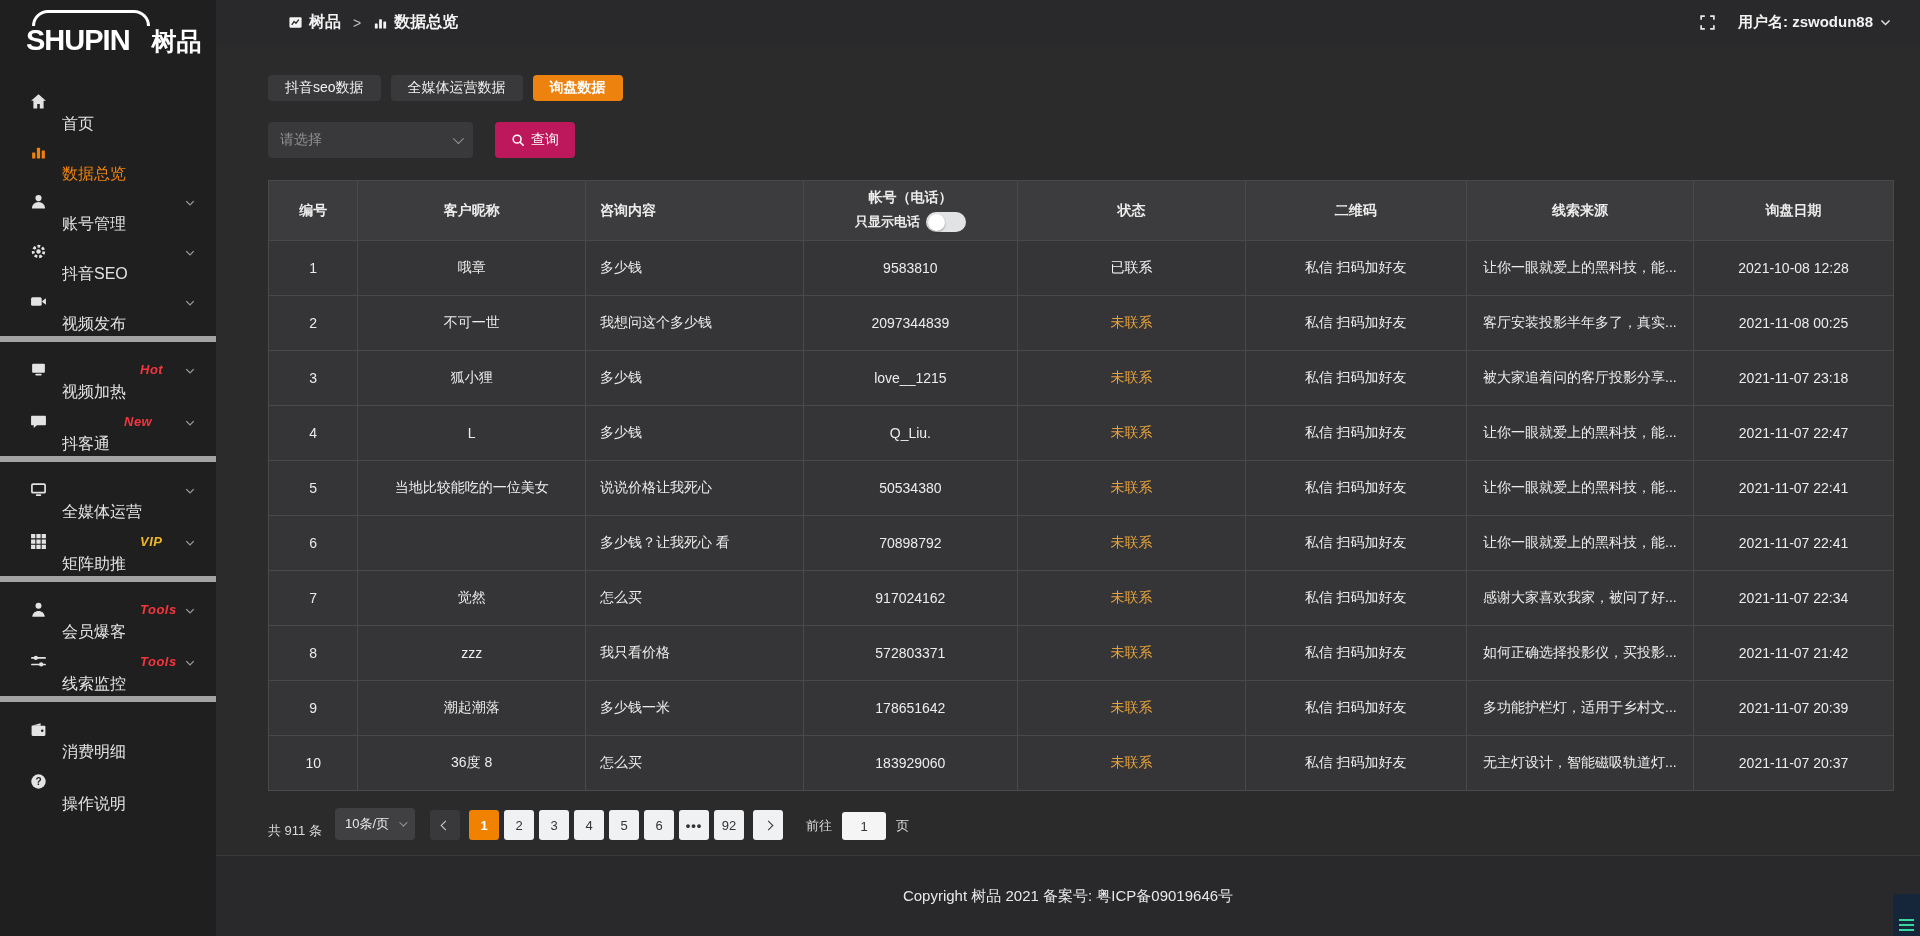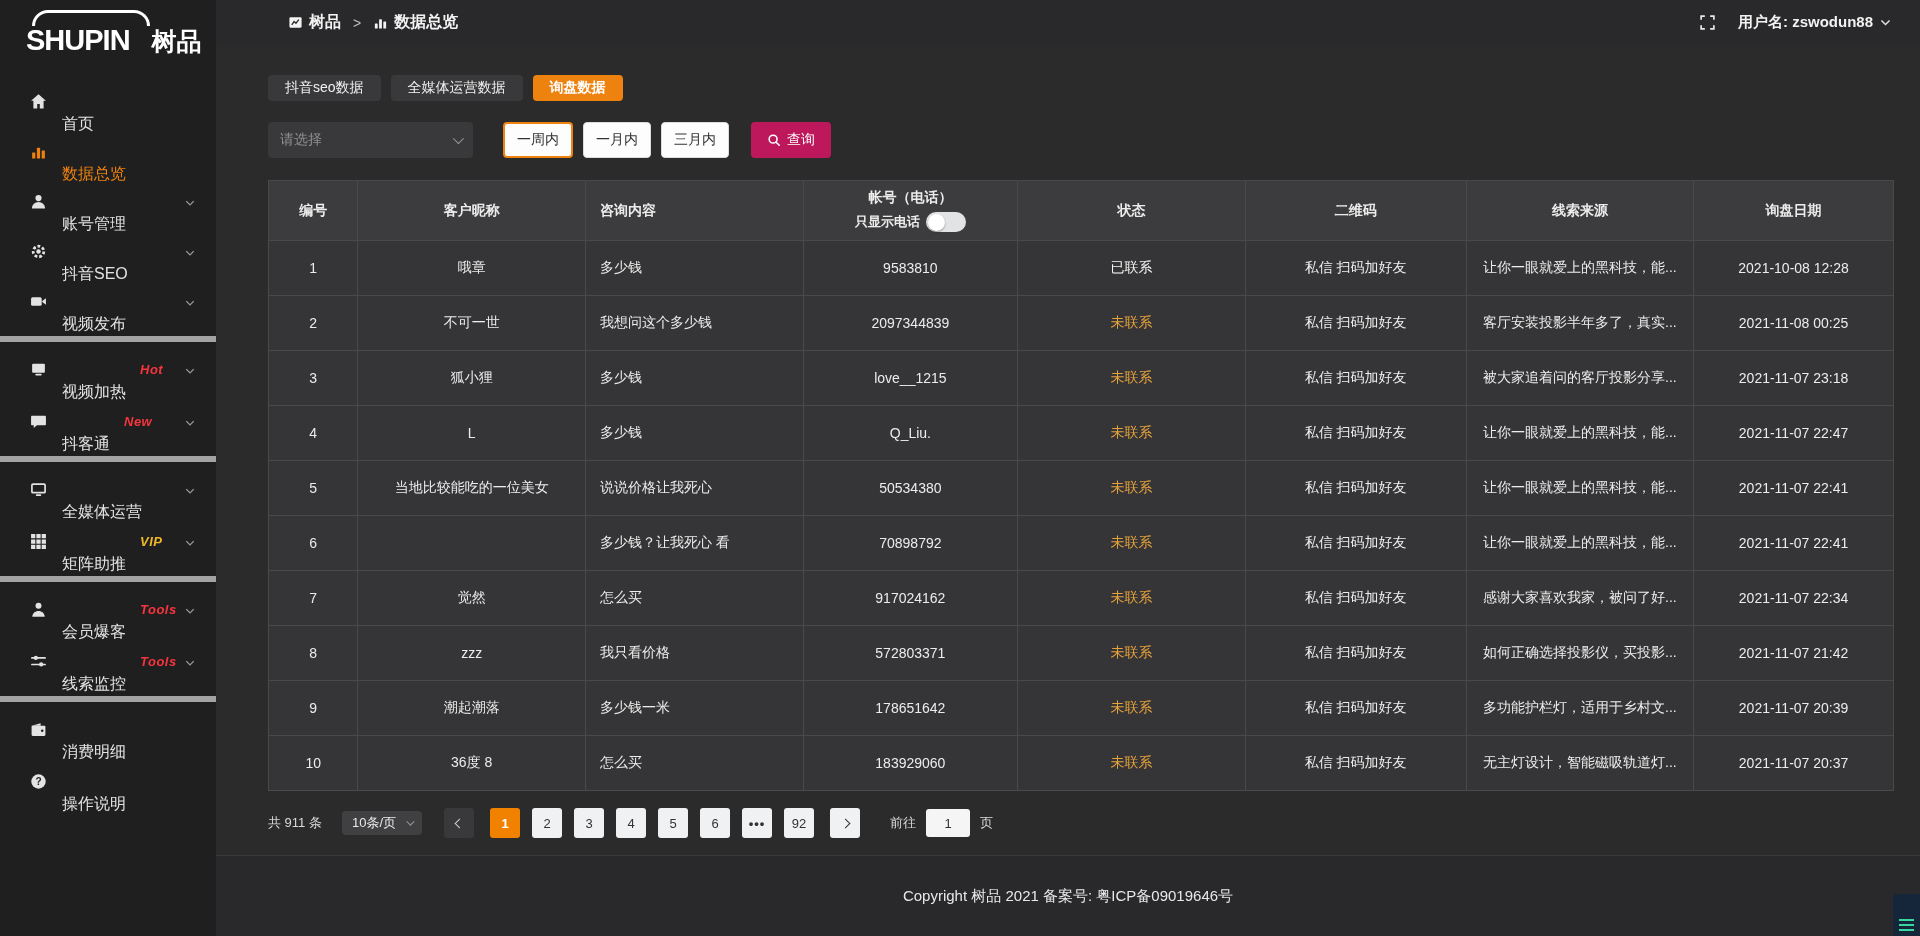--- a/index.html
+++ b/index.html
@@ -66,23 +66,23 @@
   .acct-head { display:flex; flex-direction:column; align-items:center; gap:5px; }
   .only-phone { display:flex; align-items:center; gap:6px; font-weight:bold; font-size:13px; }
   .toggle { width:40px; height:20px; background:#e2e3e5; border-radius:10px; position:relative; cursor:pointer; flex:0 0 40px; }
   .toggle-knob { width:17px; height:17px; background:#fff; border-radius:50%; position:absolute; top:1.5px; left:2px; box-shadow:0 1px 2px rgba(0,0,0,.35); }
   .cell-link { color:#E5912F; cursor:pointer; white-space:nowrap; overflow:hidden; }
   td.pending { color:#E6A23C; }
   td.contacted { color:#f5f5f5; }
   .src-cell { text-align:left; padding-left:10px; }
 
   
-  .pagination { display:flex; align-items:center; margin-top:17px; gap:12px; }
+  .pagination { display:flex; align-items:flex-end; margin-top:17px; gap:5px; }
   .total-label { font-size:13px; color:#d8d8d8; margin-right:8px; }
-  .size-select { height:24px; background:#404043; border-radius:4px; display:flex; align-items:center; gap:10px; padding:0 10px; font-size:13px; color:#e8e8e8; cursor:pointer; margin-right:10px; }
+  .size-select { height:32px; background:#404043; border-radius:4px; display:flex; align-items:center; gap:10px; padding:0 10px; font-size:13px; color:#e8e8e8; cursor:pointer; margin-right:10px; }
   .size-select .chev { width:6px; height:6px; }
   .pg-btn { min-width:30px; height:30px; border:none; border-radius:3px; font-size:13px; cursor:pointer; font-family:inherit; display:flex; align-items:center; justify-content:center; }
   .pg-prev { background:#39393b; color:#cfcfcf; margin-right:4px; }
   .pg-next { background:#f0f1f3; color:#333; margin-left:4px; }
   .pg-page { background:#f0f1f3; color:#333; }
   .pg-page.active { background:#F08200; color:#fff; font-weight:bold; }
   .pg-page.dots { letter-spacing:1px; font-weight:bold; }
   .pg-arrow { width:7px; height:7px; border-right:1.6px solid currentColor; border-bottom:1.6px solid currentColor; }
   .arrow-left { transform:rotate(135deg); }
   .arrow-right { transform:rotate(-45deg); }
@@ -340,29 +340,20 @@
           <button class="tab-btn">全媒体运营数据</button>
 
           <button class="tab-btn active">询盘数据</button>
 
       </div>
 
       <div class="filter-row">
         <div class="select">
           <span class="select-placeholder">请选择</span>
           <span class="chev"></span>
-        </div>
-        <div class="period-group">
-
-            <button class="period-btn active">一周内</button>
-
-            <button class="period-btn">一月内</button>
-
-            <button class="period-btn">三月内</button>
-
         </div>
         <button class="query-btn">
           <span class="icon">
               <svg viewBox="0 0 16 16">
                 <circle cx="7" cy="7" r="4.5" fill="none" stroke="currentColor" stroke-width="1.8"></circle>
                 <path d="M10.5 10.5 14 14" stroke="currentColor" stroke-width="1.8" stroke-linecap="round"></path>
               </svg>
             </span>
           <span>查询</span>
         </button>

